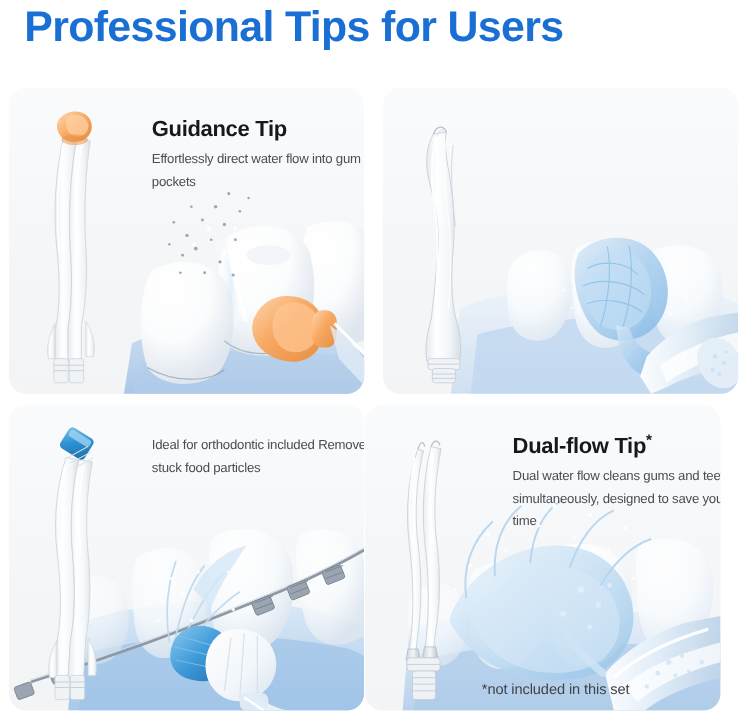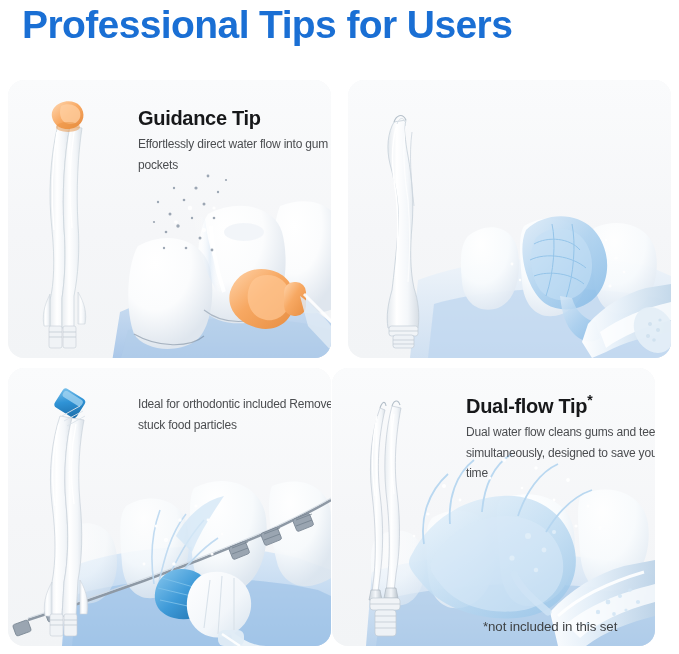--- a/index.html
+++ b/index.html
@@ -37,21 +37,21 @@
     font-size:20px;font-weight:bold;color:#17181a;
     line-height:24px;letter-spacing:-0.3px;white-space:nowrap;
     margin-bottom:4px;
   }
   .head sup{font-size:14px;font-weight:bold;vertical-align:super;line-height:0;}
   .body{
     font-size:12px;color:#4b4d50;line-height:20.5px;letter-spacing:-0.2px;
   }
   .footnote{
     position:absolute;left:106px;bottom:12px;z-index:9;
-    font-size:13.3px;color:#3f4245;letter-spacing:-0.1px;margin-left:45px;
+    font-size:13.3px;color:#3f4245;letter-spacing:-0.1px;
   }
 
   
   .nozzle{position:absolute;left:20px;top:18px;width:76px;height:250px;z-index:7;}
 
   
   .photo{position:absolute;inset:0;z-index:2;pointer-events:none;}
   svg{display:block;overflow:visible;}
 </style>
 </head>

